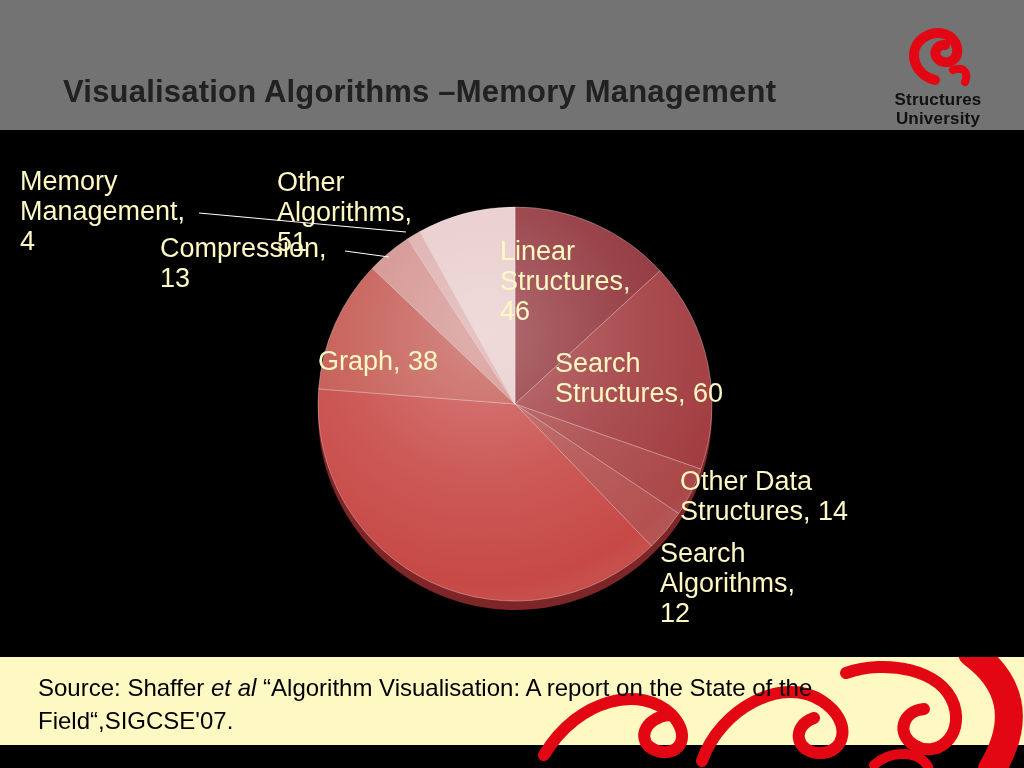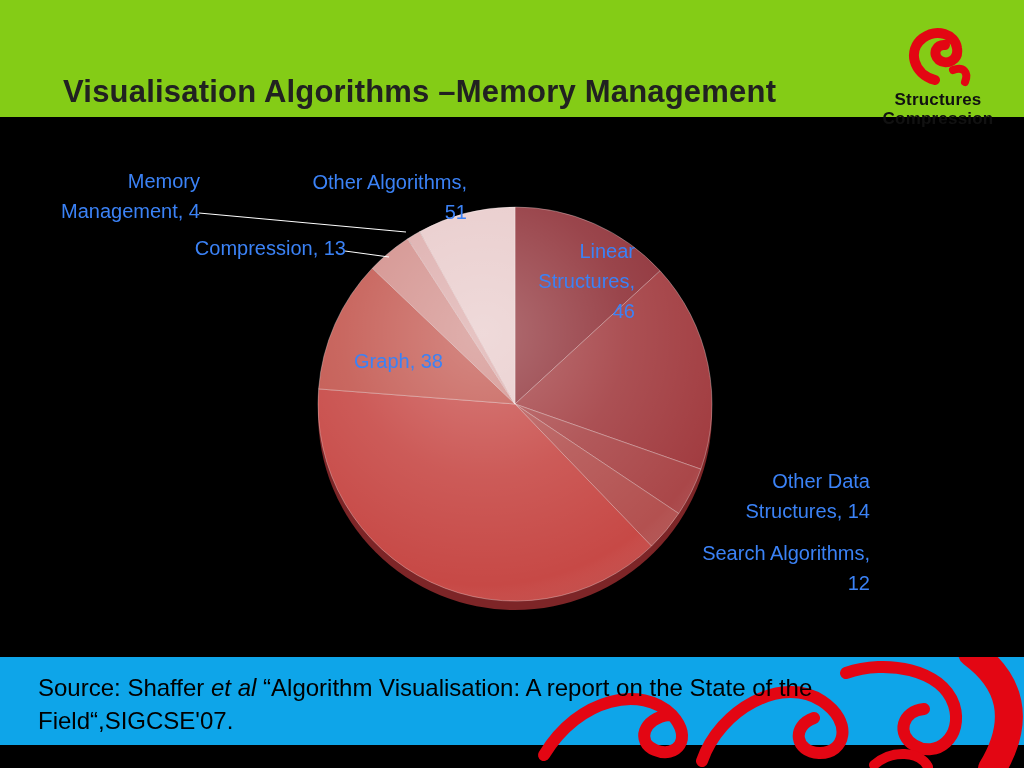--- a/index.html
+++ b/index.html
@@ -1,65 +1,65 @@
 <!DOCTYPE html>
 <html><head>
 <meta charset="utf-8">
 <style>
   html,body{margin:0;padding:0;}
   body{font-family:"Liberation Sans",sans-serif;background:#000;}
   #slide{position:relative;width:1024px;height:768px;background:#000;overflow:hidden;}
 
   
-  .header{position:absolute;left:0;top:0;width:1024px;height:117px;background:#84cc16;}
+  .header{position:absolute;left:0;top:0;width:1024px;height:130px;background:#737373;}
   .title{position:absolute;left:63px;top:74px;font-size:31px;font-weight:600;color:#212121;letter-spacing:0.2px;}
   .logo{position:absolute;top:26px;right:30px;width:112px;text-align:center;}
   .logo-mark{display:block;margin:0 auto 2px auto;}
   .logo-text{font-size:17px;font-weight:bold;color:#111;line-height:19px;letter-spacing:0.2px;}
 
   
   .main{position:absolute;left:0;top:150px;width:1024px;height:507px;background:#000;}
 
   .pie-svg{position:absolute;left:0;top:0;width:1024px;height:768px;pointer-events:none;}
 
   
-  .lbl{position:absolute;color:#3b82f6;font-size:20px;line-height:30px;text-align:right;white-space:pre-line;}
+  .lbl{position:absolute;color:#fef9c3;font-size:27px;line-height:30px;text-align:left;white-space:pre-line;}
   .lbl-memory{left:20px;top:166px;width:180px;}
   .lbl-other-alg{left:277px;top:167px;width:190px;}
   .lbl-compression{left:160px;top:233px;width:186px;}
   .lbl-linear{left:500px;top:236px;width:135px;}
   .lbl-search-str{left:555px;top:348px;width:195px;}
   .lbl-other-data{left:680px;top:466px;width:190px;}
   .lbl-search-alg{left:660px;top:538px;width:210px;}
   .lbl-sorting{left:340px;top:466px;width:165px;}
   .lbl-graph{left:318px;top:346px;width:125px;}
 
   
-  .footer{position:absolute;left:0;top:657px;width:1024px;height:88px;background:#0ea5e9;}
+  .footer{position:absolute;left:0;top:657px;width:1024px;height:88px;background:#fef9c3;}
   .source{position:absolute;left:38px;top:14px;width:850px;font-size:24px;color:#000;line-height:33px;}
   .source .etal{font-style:italic;}
   .copyright{position:absolute;left:8px;top:86px;font-size:15px;font-weight:bold;color:#000;}
   .flourish{position:absolute;right:0;top:0;height:111px;pointer-events:none;}
 </style>
 </head>
 <body>
 
 <div id="slide">
 
   <div class="header">
     <div class="title">Visualisation Algorithms –Memory Management</div>
     <div class="logo">
       <svg class="logo-mark" width="74" height="62" viewBox="0 0 74 62">
         <g fill="none" stroke="#e30613" stroke-linecap="round">
           <path d="M34 54 C 12 48, 6 24, 22 12 C 36 2, 54 8, 56 22 C 58 34, 46 40, 38 34 C 31 28, 35 18, 44 19" stroke-width="10"></path>
           <path d="M52 44 C 62 40, 68 46, 64 56" stroke-width="8"></path>
         </g>
       </svg>
       <div class="logo-text">Structures</div>
-      <div class="logo-text">Compression</div>
+      <div class="logo-text">University</div>
     </div>
   </div>
 
   <div class="main"></div>
 
   <svg class="pie-svg" viewBox="0 0 1024 768">
     <defs>
       <radialGradient id="gloss" cx="0.42" cy="0.32" r="0.8">
         <stop offset="0%" stop-color="#ffffff" stop-opacity="0.30"></stop>
         <stop offset="45%" stop-color="#ffffff" stop-opacity="0.10"></stop>
@@ -85,20 +85,22 @@
   </svg>
 
   <div class="lbl lbl-memory">Memory
 Management, 4</div>
   <div class="lbl lbl-other-alg">Other Algorithms,
 51</div>
   <div class="lbl lbl-compression">Compression, 13</div>
   <div class="lbl lbl-linear">Linear
 Structures,
 46</div>
+  <div class="lbl lbl-search-str">Search
+Structures, 60</div>
   <div class="lbl lbl-other-data">Other Data
 Structures, 14</div>
   <div class="lbl lbl-search-alg">Search Algorithms,
 12</div>
   <div class="lbl lbl-graph">Graph, 38</div>
 
   <div class="footer">
     <svg class="flourish" width="500" height="111" viewBox="0 0 500 111">
       <g fill="none" stroke="#e30613" stroke-linecap="round">
         <path d="M20 98 C 55 40, 118 28, 148 58 C 170 82, 152 102, 131 93 C 112 85, 119 61, 145 58" stroke-width="12"></path>

